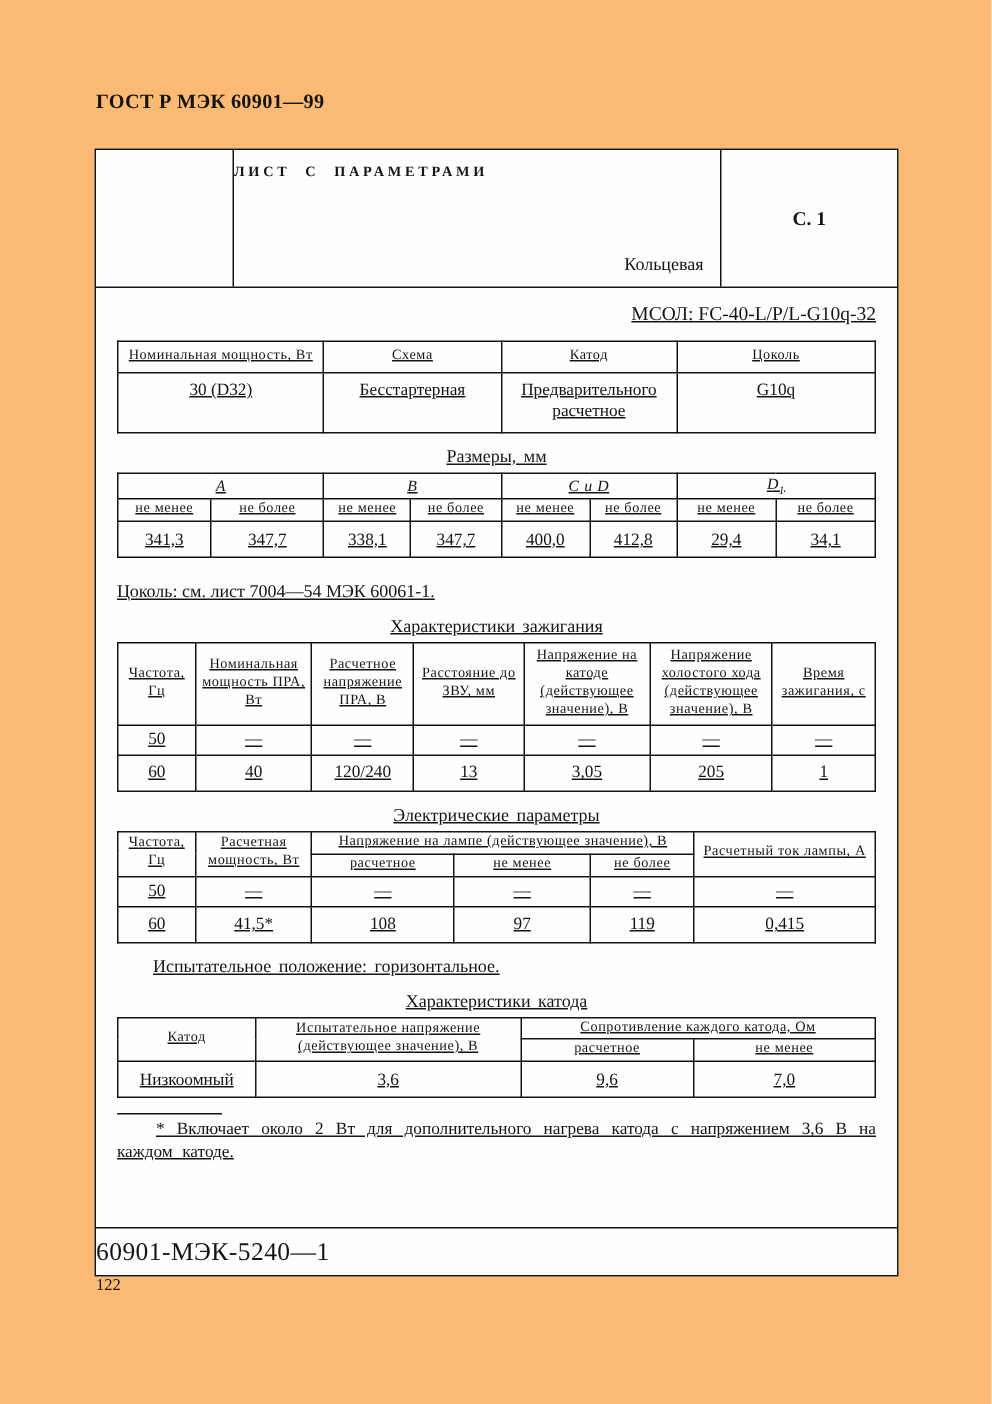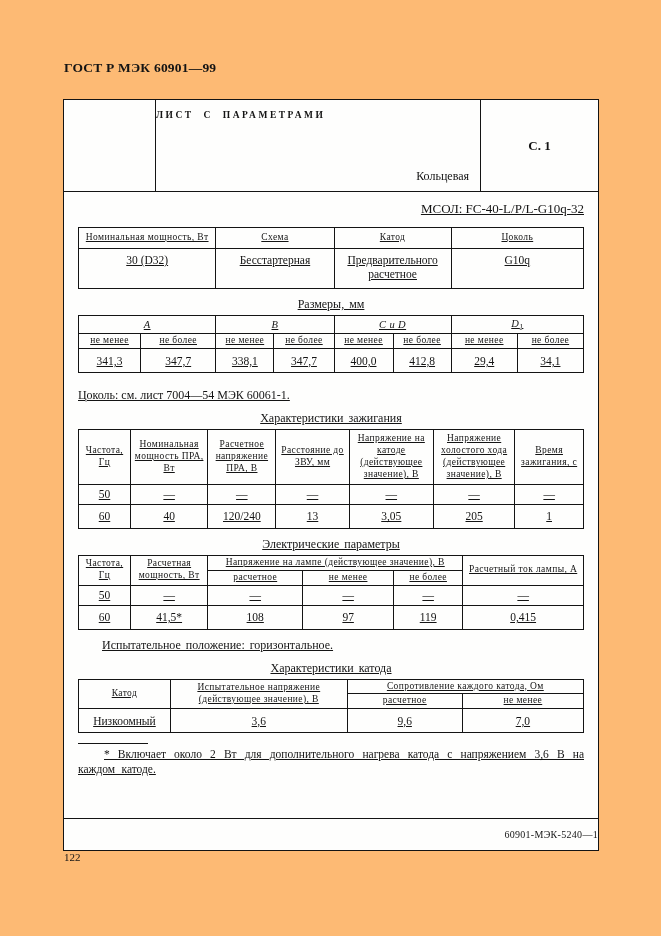--- a/index.html
+++ b/index.html
@@ -55,21 +55,21 @@
   .row-a td { height:17px;margin-top:24px; }
   .row-b td { height:21px; }
 
   .elec-tbl .sub-row th { height:11px; }
   .cath-tbl .sub-row th { height:11px; }
   .cath-tbl td { height:21px; }
 
   .footnote-rule { width:70px; border-top:1.2px solid #141414; margin-top:10px; }
   .footnote { font-size:11.5px; text-align:justify; text-indent:26px; margin-top:3px; word-spacing:3.5px; line-height:1.3; }
 
-  .footer-strip { border-top:1.5px solid #141414; height:31px; line-height:31px; text-align:right; font-size:10px; letter-spacing:0.3px; }
+  .footer-strip { border-top:1.5px solid #141414; height:31px; line-height:31px; text-align:left; font-size:17px; letter-spacing:0.3px; }
 
   .page-number { position:absolute; left:64px; top:851px; font-size:11px; }
 </style>
 </head>
 <body>
 
 <div class="page">
 
   <div class="doc-header">ГОСТ Р МЭК 60901—99</div>
 

